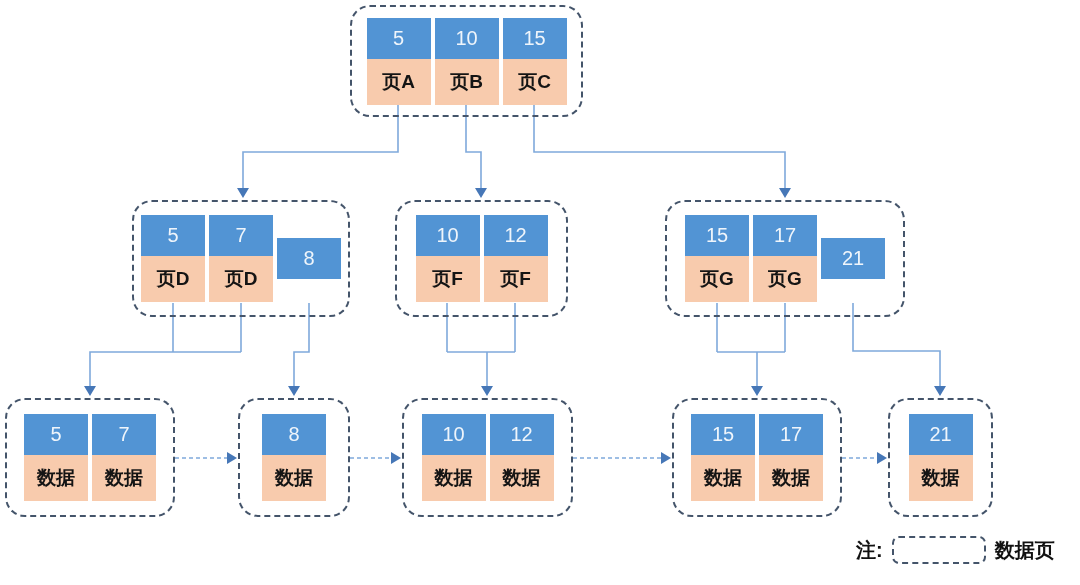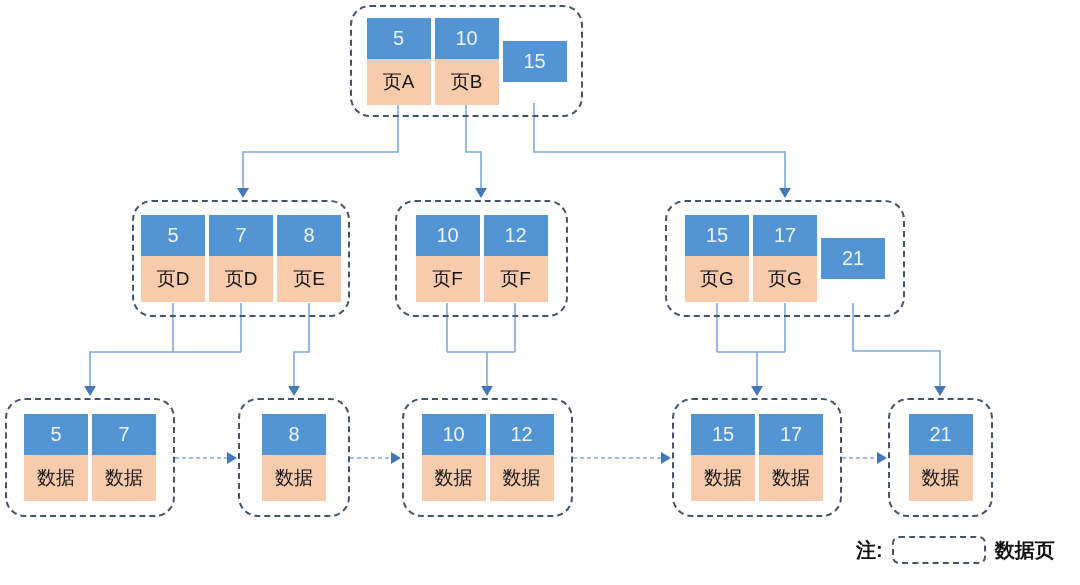--- a/index.html
+++ b/index.html
@@ -13,21 +13,21 @@
     border:2px dashed var(--border,#44546A);border-radius:20px;
     display:flex;gap:4px;align-items:center;justify-content:center;
     background:transparent;
   }
   .cell{width:64px;display:flex;flex-direction:column;}
   .key{
     height:41px;background:var(--key-bg,#5294D4);color:var(--key-fg,#EFF5FB);
     display:flex;align-items:center;justify-content:center;font-size:20px;
   }
   .label{
-    height:46px;background:var(--label-bg,#F8CBAD);color:#141414;font-weight:normal;
+    height:46px;background:var(--label-bg,#F8CBAD);color:#141414;font-weight:bold;
     display:flex;align-items:center;justify-content:center;font-size:19px;
   }
   .legend{
     position:absolute;left:856px;top:534px;height:32px;
     display:flex;align-items:center;gap:9px;
     font-weight:bold;font-size:20px;color:#111;
   }
   .legend-box{
     width:90px;height:24px;border:2px dashed var(--border,#44546A);
     border-radius:7px;background:#fff;display:inline-block;
@@ -80,34 +80,34 @@
       <div class="cell">
         <div class="key">5</div>
         <div class="label">页A</div>
       </div>
       <div class="cell">
         <div class="key">10</div>
         <div class="label">页B</div>
       </div>
       <div class="cell">
         <div class="key">15</div>
+        <div class="label">页C</div>
       </div>
     </div>
     <div class="node" style="left: 132px; top: 200px; width: 218px; height: 117px;">
       <div class="cell">
         <div class="key">5</div>
         <div class="label">页D</div>
       </div>
       <div class="cell">
         <div class="key">7</div>
         <div class="label">页D</div>
       </div>
       <div class="cell">
         <div class="key">8</div>
-        <div class="label">页E</div>
       </div>
     </div>
     <div class="node" style="left: 395px; top: 200px; width: 173px; height: 117px;">
       <div class="cell">
         <div class="key">10</div>
         <div class="label">页F</div>
       </div>
       <div class="cell">
         <div class="key">12</div>
         <div class="label">页F</div>

